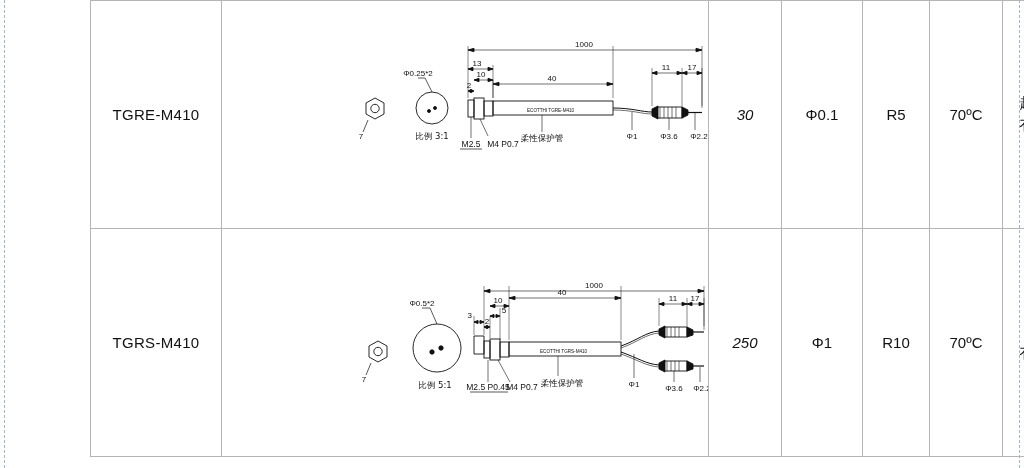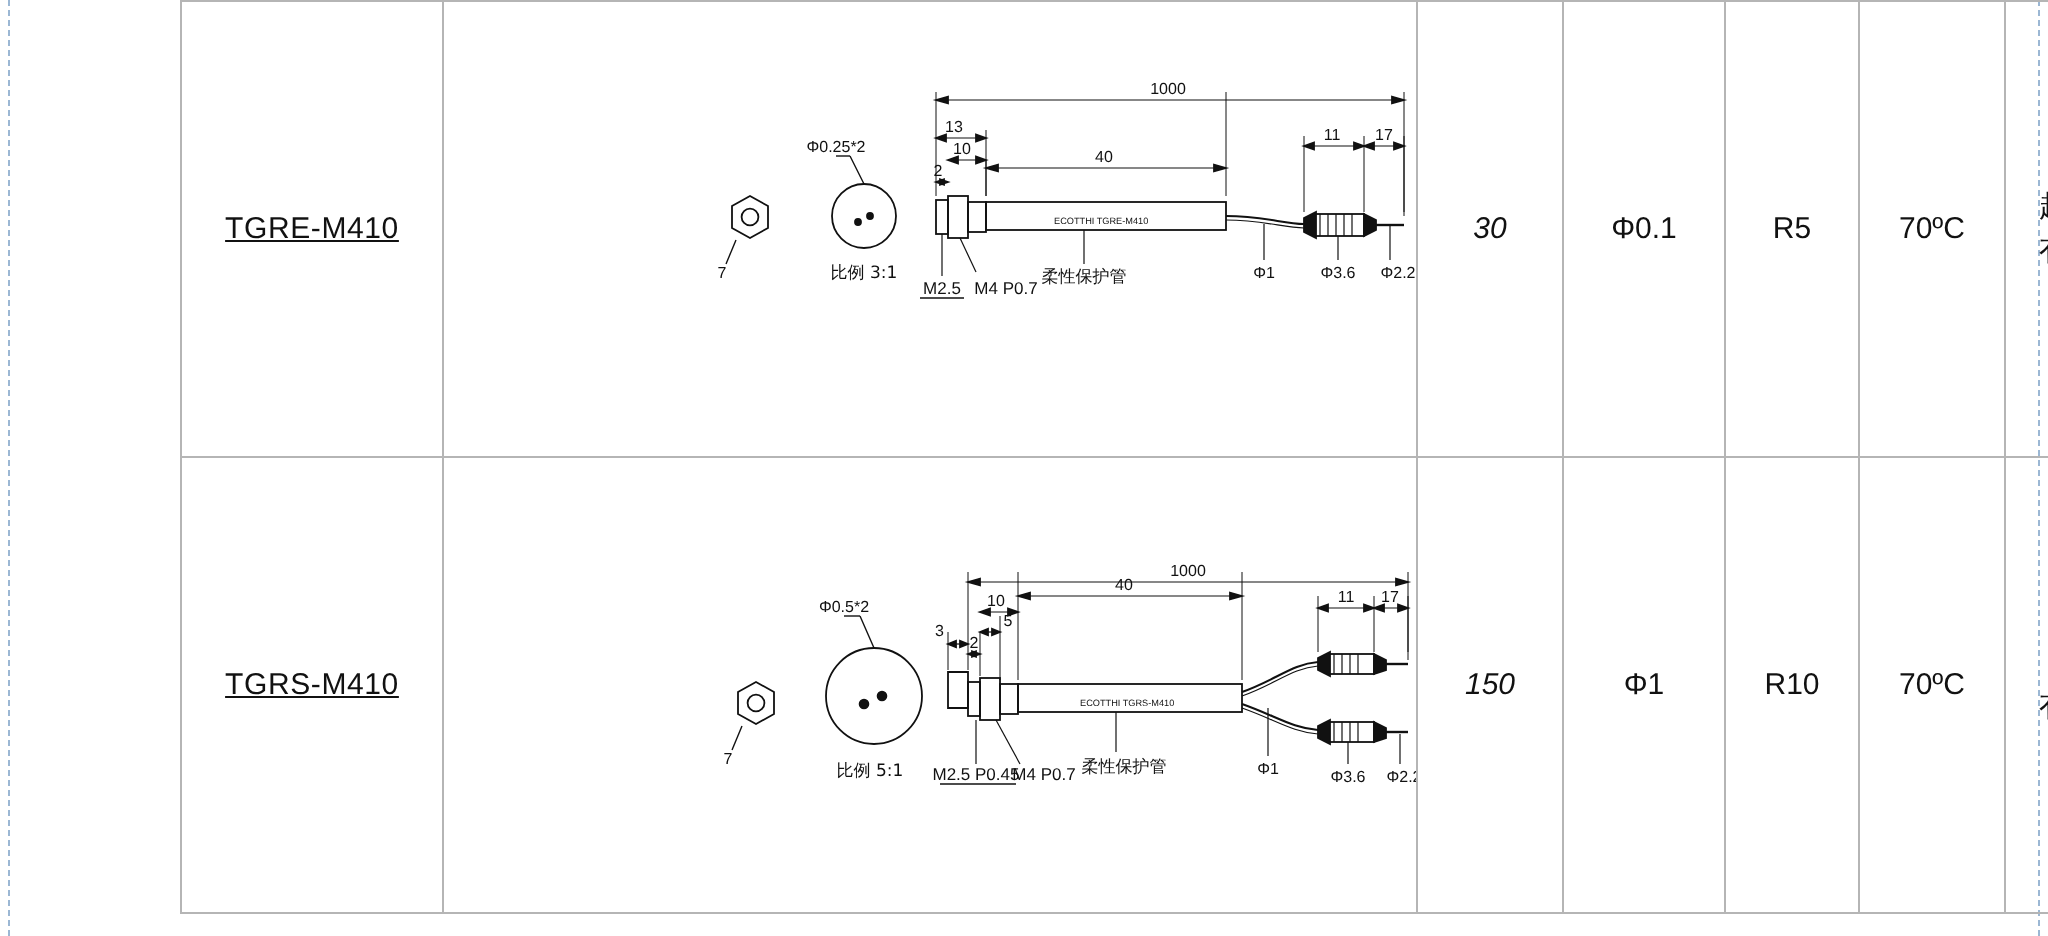--- a/index.html
+++ b/index.html
@@ -25,21 +25,21 @@
   }
   table.spec td{
     border:1px solid #b5b5b5;
     vertical-align:middle;
     text-align:center;
     font-size:15px;
     color:#111;
     padding:0;
   }
   tr.row{height:228px;}
-  td.name{width:130px;font-size:16px;letter-spacing:.3px;text-decoration:underline;}
+  td.name{width:130px;font-size:16px;letter-spacing:.3px;}
   td.draw{width:486px;position:relative;padding:0;}
   td.num{width:72px;font-size:17px;font-style:italic;}
   td.dia{width:80px;font-size:17px;}
   td.bend{width:66px;font-size:17px;}
   td.temp{width:72px;font-size:16px;}
   td.note{width:78px;font-size:15px;line-height:1.45;}
 
   .drawwrap{position:relative;width:100%;height:214px;}
   svg.dw{display:block;position:absolute;left:0;top:0;}
 
@@ -304,21 +304,21 @@
                 <text x="213" y="152" text-anchor="middle">比例 5:1</text>
                 <text x="266" y="154" text-anchor="middle" font-family="Liberation Sans, sans-serif">M2.5 P0.45</text>
                 <text x="300" y="154" text-anchor="middle" font-family="Liberation Sans, sans-serif">M4 P0.7</text>
                 <text x="340" y="150" text-anchor="middle">柔性保护管</text>
               </g>
               <line x1="248" y1="156" x2="286" y2="156" stroke="#111" stroke-width="0.7"></line>
             </svg>
           </div>
         </td>
 
-        <td class="num">150</td>
+        <td class="num">250</td>
         <td class="dia">Φ1</td>
         <td class="bend">R10</td>
         <td class="temp">70ºC</td>
         <td class="note cn">
           <div>细芯</div>
           <div>有螺纹</div>
         </td>
       </tr>
 
     </tbody>

